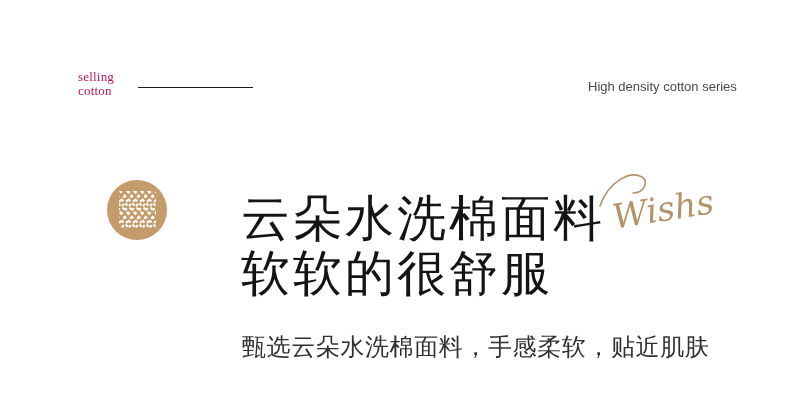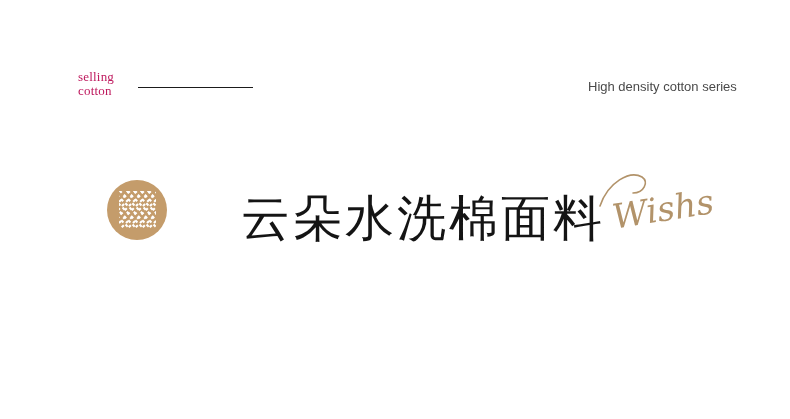--- a/index.html
+++ b/index.html
@@ -123,23 +123,25 @@
         <path stroke-dasharray="3 3" d="M-26 60 L34 0 M-19 60 L41 0 M-12 60 L48 0 M-5 60 L55 0 M2 60 L62 0 M9 60 L69 0 M16 60 L76 0 M23 60 L83 0 M30 60 L90 0"></path>
       </g>
       <g clip-path="url(#weave-clip)" fill="none" stroke-width="2.1" stroke-linecap="butt" stroke="#ffffff">
         <path stroke-dasharray="3 3" stroke-dashoffset="3" d="M-26 0 L34 60 M-19 0 L41 60 M-12 0 L48 60 M-5 0 L55 60 M2 0 L62 60 M9 0 L69 60 M16 0 L76 60 M23 0 L83 60 M30 0 L90 60"></path>
       </g>
     </svg>
   </div>
 
   <div class="heading">
     <div>云朵水洗棉面料</div>
+    <div>软软的很舒服</div>
   </div>
 
   <svg class="wishs" viewBox="0 0 120 78">
     <path d="M4 40 C 12 16, 34 4, 46 11 C 53 16, 48 27, 37 27" fill="none" stroke-width="1.6" stroke-linecap="round" stroke="#b2936a"></path>
     <text x="16" y="56" transform="rotate(-9 60 44)" fill="#b2936a">Wishs</text>
   </svg>
 
   <div class="body-copy">
+    <div>甄选云朵水洗棉面料，手感柔软，贴近肌肤</div>
   </div>
 
 </div>
 
 </body></html>

